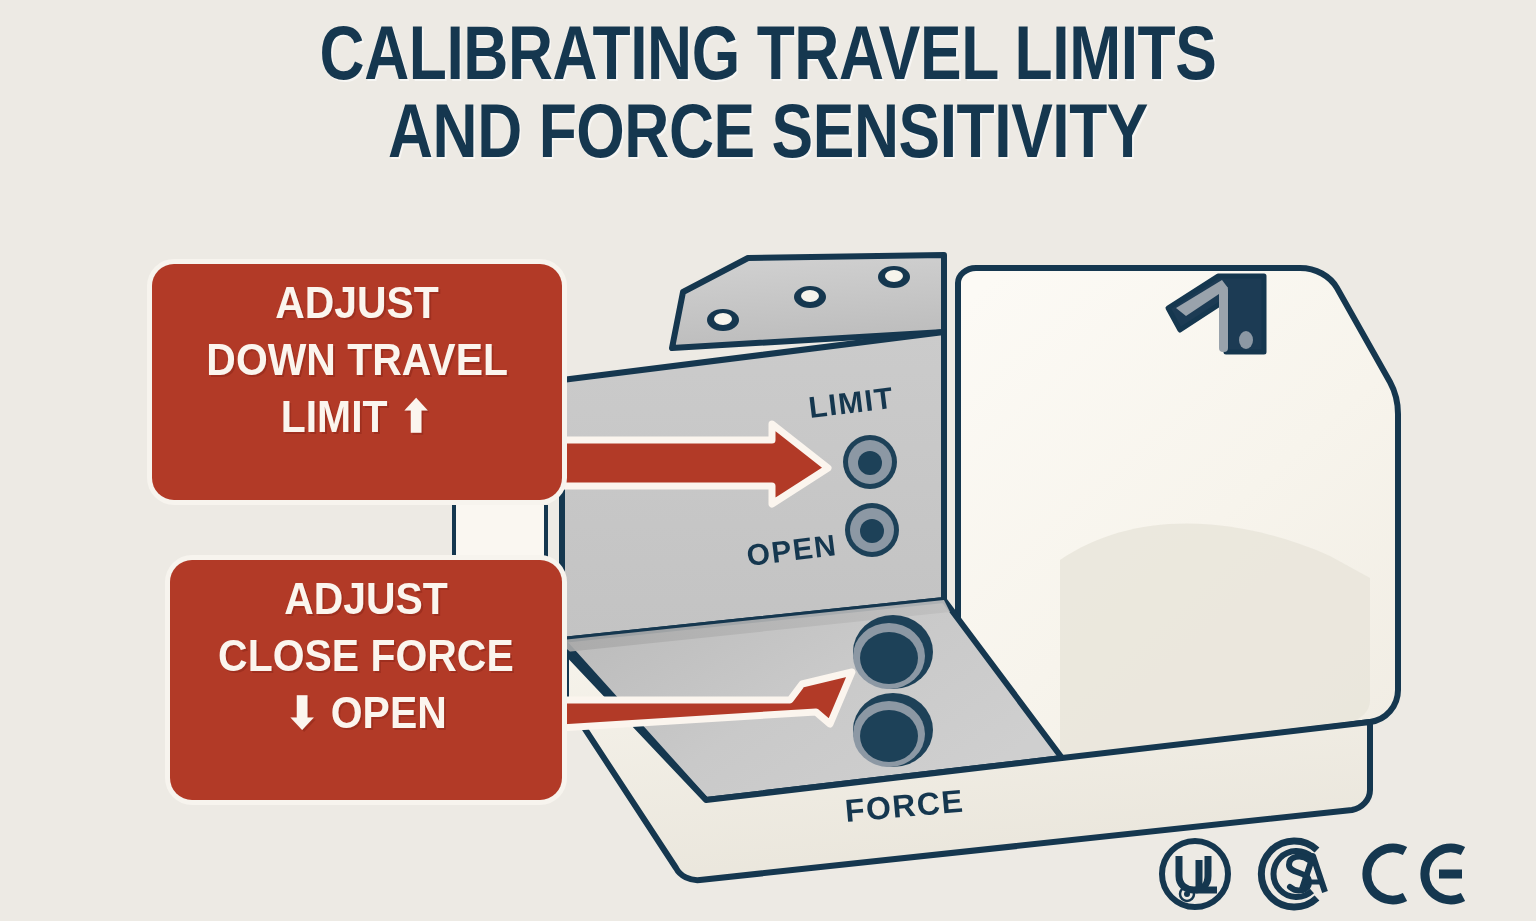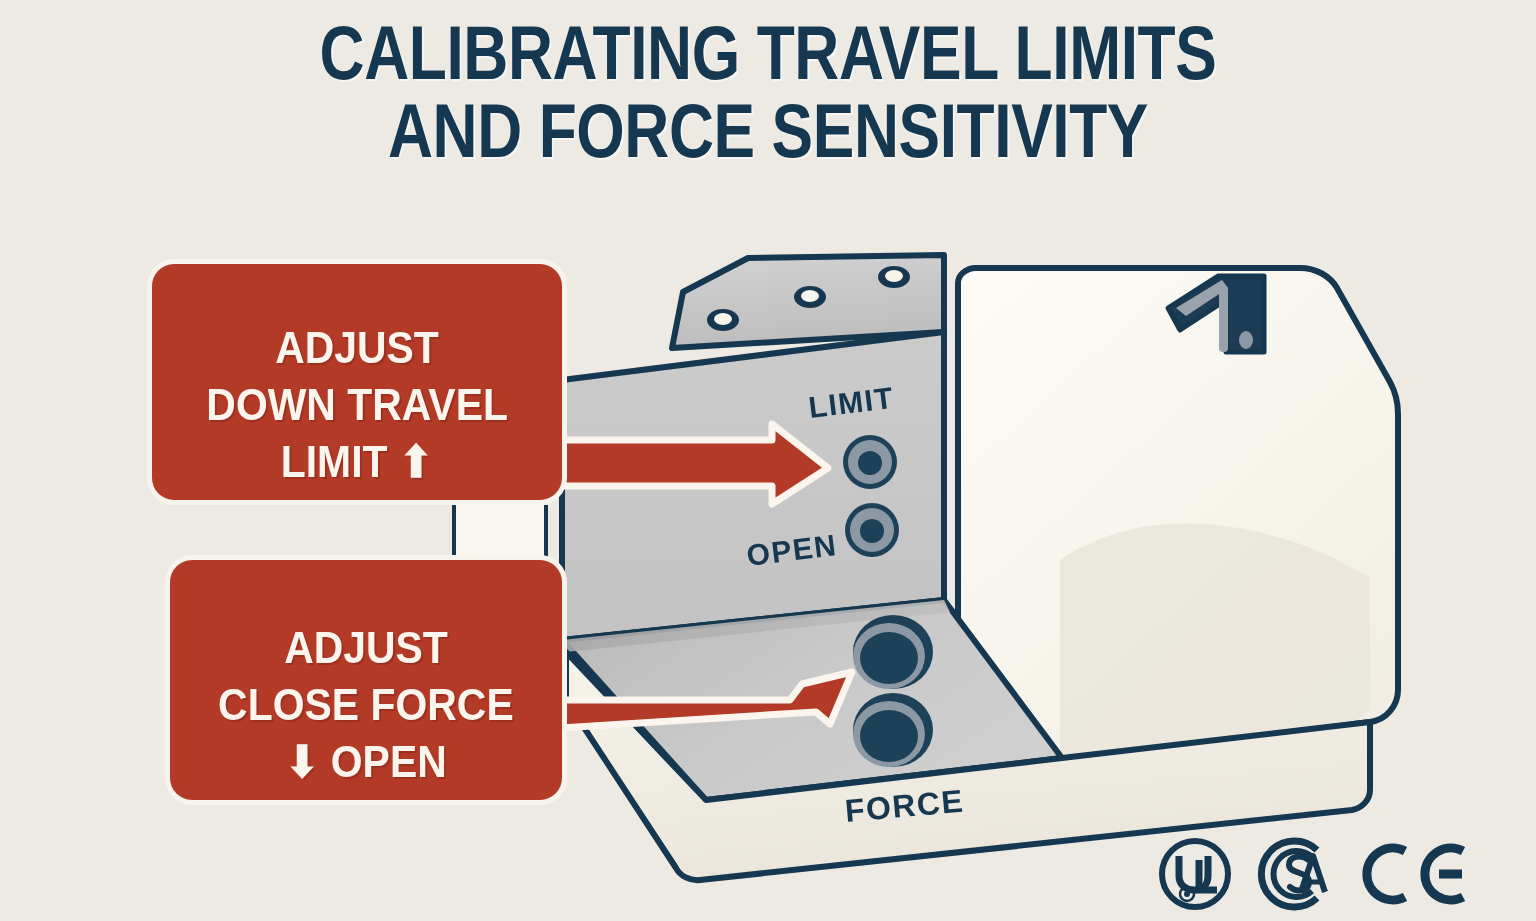--- a/index.html
+++ b/index.html
@@ -50,21 +50,21 @@
 
   
   .callout {
     position: absolute;
     background: #B23A27;
     border-radius: 22px;
     box-shadow: 0 0 0 5px #F7F4EE;
     display: flex;
     flex-direction: column;
     align-items: center;
-    justify-content: flex-end;
+    justify-content: flex-start;
     text-align: center;
     padding: 10px 18px;
     box-sizing: border-box;
     z-index: 40;
   }
   .callout .c-line {
     display: block;
     color: #FBF5EE;
     font-family: "Liberation Sans Narrow", "Liberation Sans", sans-serif;
     font-weight: 700;

